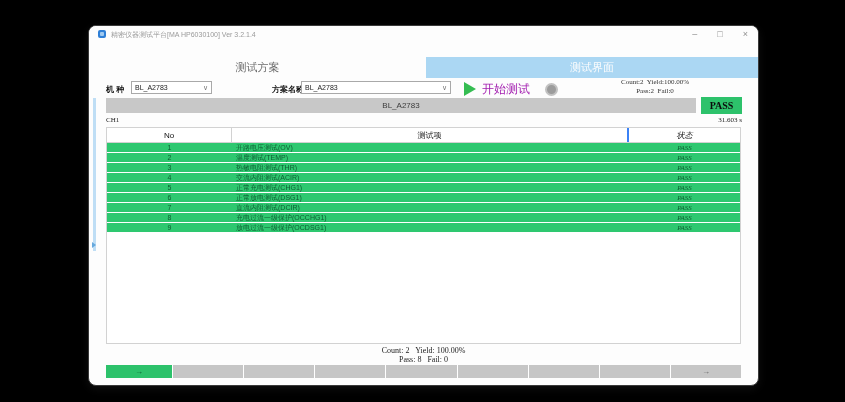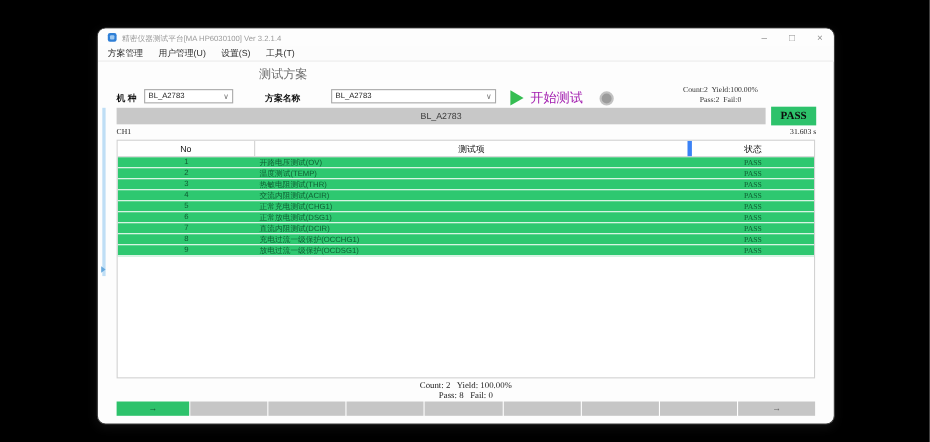--- a/index.html
+++ b/index.html
@@ -45,22 +45,22 @@
   .pass-badge{position:absolute;left:612px;top:71px;width:41px;height:17px;background:#2dc26b;
     display:flex;align-items:center;justify-content:center;font-size:10px;font-weight:bold;color:#0c0c0c;}
   .channel{position:absolute;left:17px;top:90px;font-size:7px;color:#222;}
   .elapsed{position:absolute;right:16px;top:90px;font-size:7px;color:#222;}
   
   .table-panel{position:absolute;left:17px;top:101px;width:635px;height:217px;
     border:1px solid #d2d2d2;box-sizing:border-box;background:#fff;overflow:hidden;}
   .thead{display:flex;height:14px;border-bottom:1px solid #d2d2d2;background:#fff;}
   .th{display:flex;align-items:center;justify-content:center;font-size:8px;color:#111;box-sizing:border-box;}
   .col-no{width:125px;border-right:1px solid #d2d2d2;}
-  .col-item{width:397px;border-right:4px solid #3b82f6;}
-  .col-status{flex:1;}
+  .col-item{width:397px;border-right:2px solid #3b82f6;}
+  .col-status{flex:1;font-style:italic;}
   .trow{display:flex;height:9px;background:#2ec870;border-bottom:1px solid #fff;}
   .td{font-size:7px;color:#0e5c31;display:flex;align-items:center;box-sizing:border-box;}
   .td.col-no{justify-content:center;border-right:none;}
   .td.col-item{padding-left:4px;border-right:none;}
   .td.col-status{justify-content:center;}
   
   .footer-stats{position:absolute;left:17px;top:320px;width:635px;text-align:center;
     font-size:8px;color:#222;line-height:9px;white-space:pre;}
   .bottombar{position:absolute;left:17px;top:339px;width:635px;height:13px;display:flex;gap:1px;background:#fff;}
   .seg{flex:1;background:#c6c6c6;display:flex;align-items:center;justify-content:center;}
@@ -76,41 +76,36 @@
   <div class="titlebar">
     <div class="app-icon"></div>
     <div class="title-text">精密仪器测试平台[MA HP6030100] Ver 3.2.1.4</div>
     <div class="win-controls">
       <span class="win-btn">–</span>
       <span class="win-btn">□</span>
       <span class="win-btn">×</span>
     </div>
   </div>
 
-  <div class="menubar">
-    <span class="menu-item">方案管理</span>
-    <span class="menu-item">用户管理(U)</span>
-    <span class="menu-item">设置(S)</span>
-    <span class="menu-item">工具(T)</span>
-  </div>
 
   <div class="tabbar">
     <div class="tab">测试方案</div>
+    <div class="tab active">测试界面</div>
   </div>
 
   <div class="splitter"></div>
   <div class="splitter-arrow"></div>
 
   <div class="toolbar">
     <span class="tb-label" style="left:17px;">机 种</span>
     <div class="combo" style="left:42px;width:81px;">
       <span>BL_A2783</span>
       <span class="caret">∨</span>
     </div>
-    <span class="tb-label" style="left:152px;">方案名称</span>
+    <span class="tb-label" style="left:183px;">方案名称</span>
     <div class="combo" style="left:212px;width:150px;">
       <span>BL_A2783</span>
       <span class="caret">∨</span>
     </div>
     <div class="play-icon"></div>
     <span class="start-label">开始测试</span>
     <div class="stop-icon"></div>
     <span class="stop-label">停止测试</span>
     <div class="tb-stats serif"><span>Count:2  Yield:100.00%</span><br><span>Pass:2  Fail:0</span></div>
   </div>

